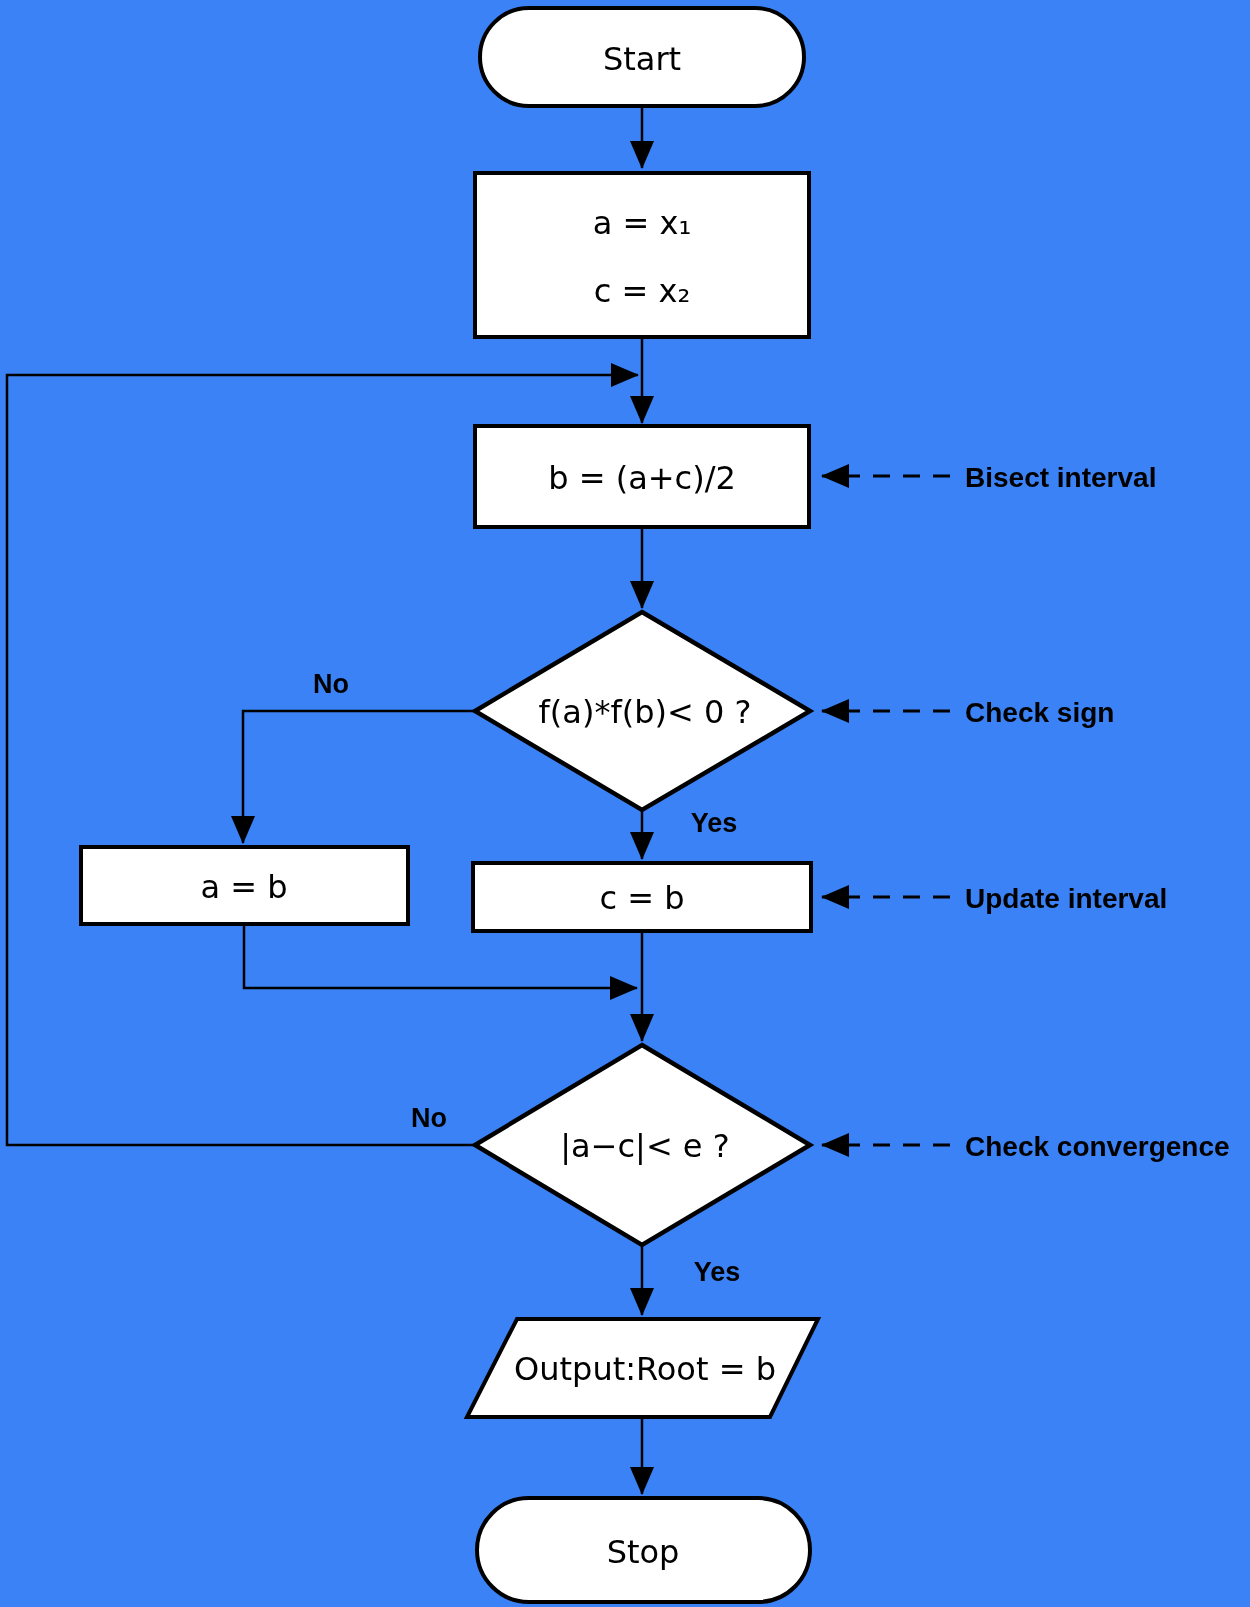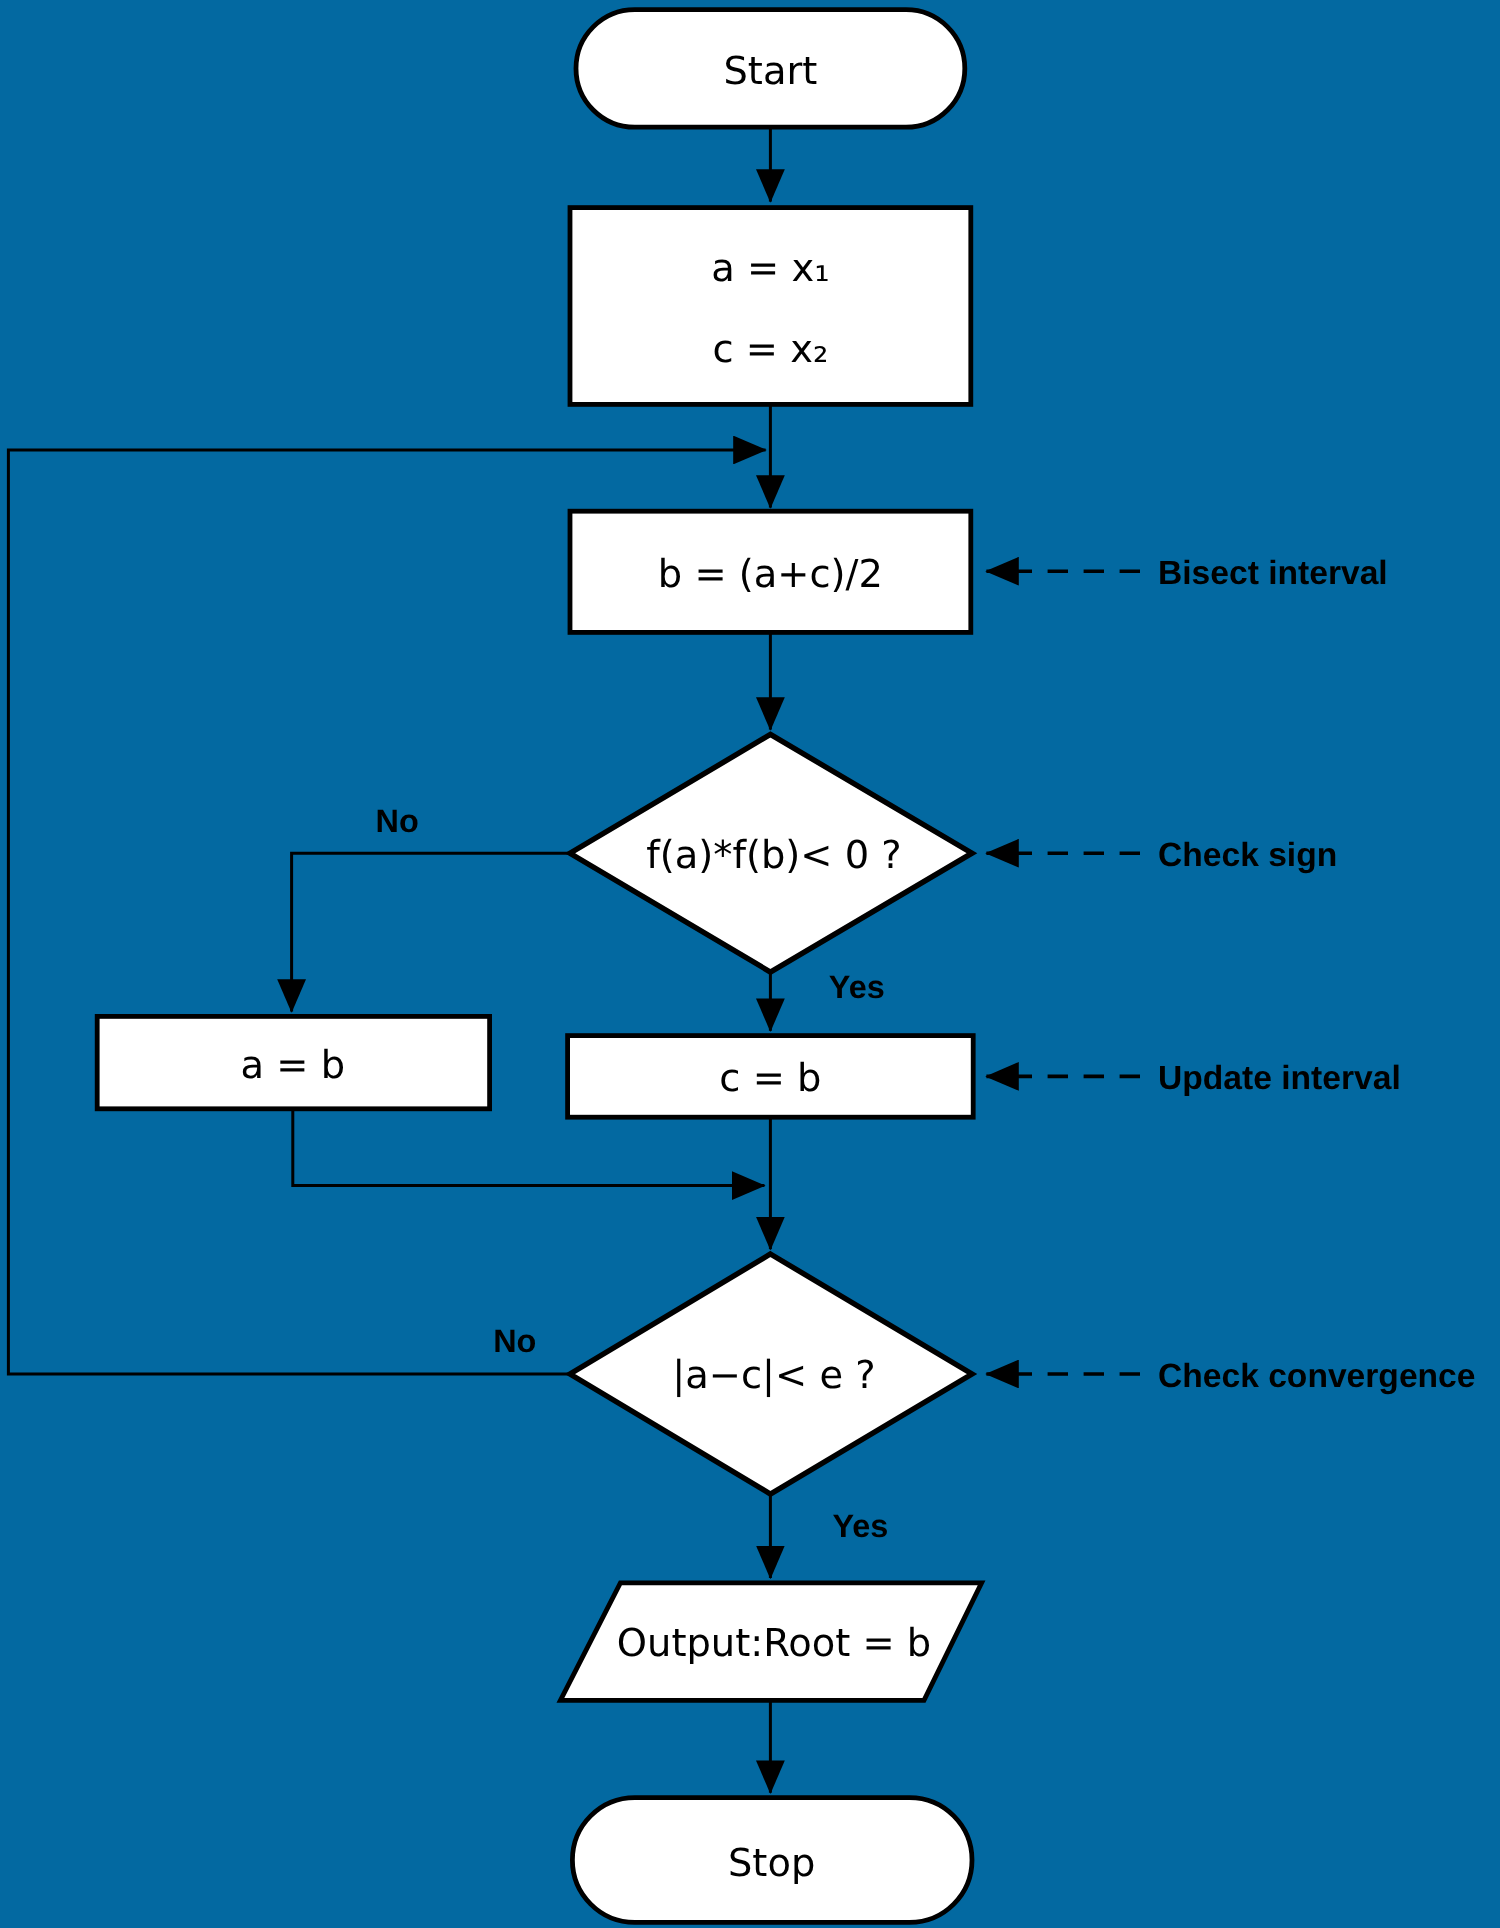--- a/index.html
+++ b/index.html
@@ -3,21 +3,21 @@
 <meta charset="utf-8">
 <style>
   html, body {
     margin: 0;
     padding: 0;
     background: #ffffff;
   }
   .canvas {
     width: 1250px;
     height: 1607px;
-    background: #0369a1;
+    background: #3b82f6;
     position: relative;
   }
   svg { display: block; }
 
   .shape {
     fill: #ffffff;
     stroke: #000000;
     stroke-width: 4;
   }
   .diamond {

